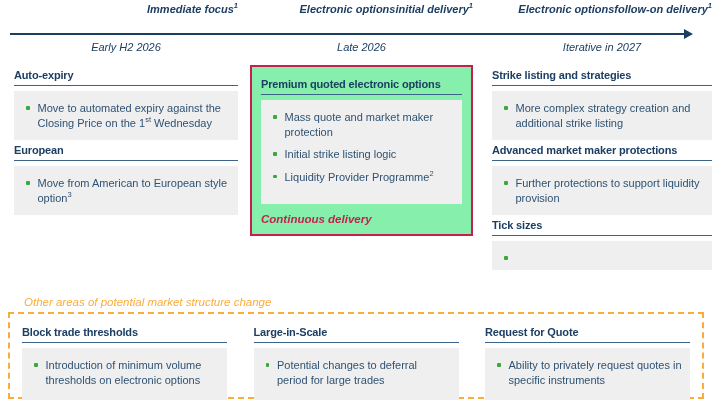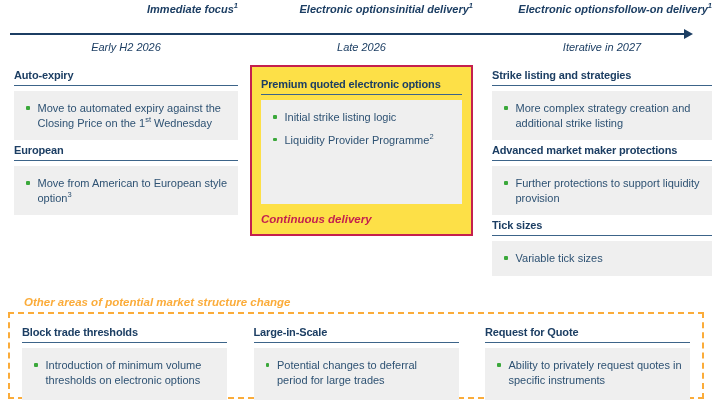--- a/index.html
+++ b/index.html
@@ -33,26 +33,26 @@
   .col3{left:492px;width:220px;}
   .card{margin-bottom:1px;}
   .card-title{font-size:11px;font-weight:bold;color:var(--navy);letter-spacing:-0.15px;white-space:nowrap;
     padding:3px 0 4px 0;border-bottom:1.5px solid var(--rule);}
   .card-body{background:var(--card-bg);margin-top:5px;padding:10px 8px;display:flex;flex-direction:column;gap:8px;}
   .bullet{display:flex;font-size:11px;color:var(--body-blue);line-height:1.32;}
   .dot{flex:0 0 auto;width:3.5px;height:3.5px;background:var(--green);margin:5px 8px 0 4px;border-radius:1px;}
 
   
   .focus-box{position:absolute;left:250px;top:65px;width:223px;height:171px;box-sizing:border-box;
-    border:2px solid var(--red);padding:8px 9px 9px 9px;display:flex;flex-direction:column;background:#fde047;}
+    border:2px solid var(--red);padding:8px 9px 9px 9px;display:flex;flex-direction:column;background:#86efac;}
   .focus-box .card-body{flex:1;}
   .continuous{margin-top:9px;color:var(--red);font-weight:bold;font-style:italic;font-size:11.5px;}
 
   
-  .other-title{position:absolute;left:24px;top:296px;color:var(--orange);font-weight:bold;font-style:italic;font-size:11.5px;}
+  .other-title{position:absolute;left:24px;top:296px;color:var(--orange);font-weight:normal;font-style:italic;font-size:11.5px;}
   .other-box{position:absolute;left:8px;top:312px;width:696px;height:87px;box-sizing:border-box;
     border:2px dashed var(--orange);display:flex;justify-content:space-between;padding:9px 12px;}
   .other-card{width:205px;margin-bottom:0;}
   .other-card .card-body{min-height:32px;}
 </style>
 </head>
 <body>
 
 <div class="slide">
 
@@ -94,20 +94,24 @@
         </div>
       </div>
     </div>
   </div>
 
   <div class="focus-box">
     <div class="card-title">Premium quoted electronic options</div>
     <div class="card-body">
       <div class="bullet">
         <span class="dot"></span>
+        <span><span>Mass quote and market maker protection</span><sup></sup></span>
+      </div>
+      <div class="bullet">
+        <span class="dot"></span>
         <span><span>Initial strike listing logic</span><sup></sup></span>
       </div>
       <div class="bullet">
         <span class="dot"></span>
         <span><span>Liquidity Provider Programme</span><sup>2</sup></span>
       </div>
     </div>
     <div class="continuous">Continuous delivery</div>
   </div>
 
@@ -128,21 +132,20 @@
           <span class="dot"></span>
           <span><span>Further protections to support liquidity provision</span></span>
         </div>
       </div>
     </div>
     <div class="card">
       <div class="card-title">Tick sizes</div>
       <div class="card-body">
         <div class="bullet">
           <span class="dot"></span>
-          <span><span>Variable tick sizes</span></span>
         </div>
       </div>
     </div>
   </div>
 
   <div class="other-title">Other areas of potential market structure change</div>
   <div class="other-box">
     <div class="card other-card">
       <div class="card-title">Block trade thresholds</div>
       <div class="card-body">

